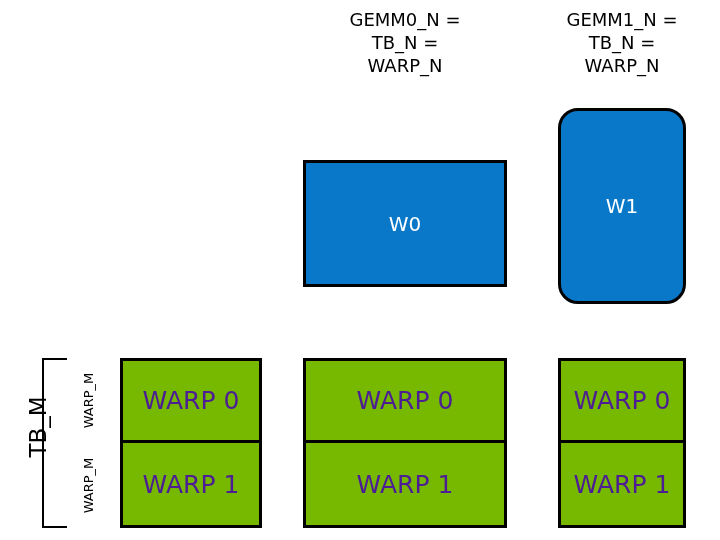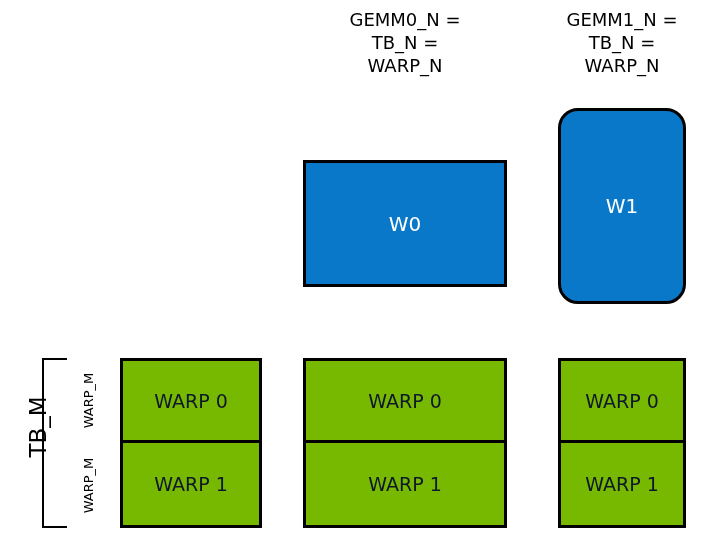--- a/index.html
+++ b/index.html
@@ -52,22 +52,22 @@
     box-sizing: border-box;
     background: #76B900;
     display: flex;
     flex-direction: column;
   }
   .green-cell {
     flex: 1 1 50%;
     display: flex;
     align-items: center;
     justify-content: center;
-    color: #0f172a;
-    font-size: 19px;
+    color: #4c1d95;
+    font-size: 25px;
     box-sizing: border-box;
     font-family: "DejaVu Sans", "Liberation Sans", sans-serif;
   }
   .green-cell.top { border-bottom: 3px solid #000000; }
 
   #green-col-0 { left: 120px; top: 358px; width: 142px; height: 170px; }
   #green-col-1 { left: 303px; top: 358px; width: 204px; height: 170px; }
   #green-col-2 { left: 558px; top: 358px; width: 128px; height: 170px; }
 
   

